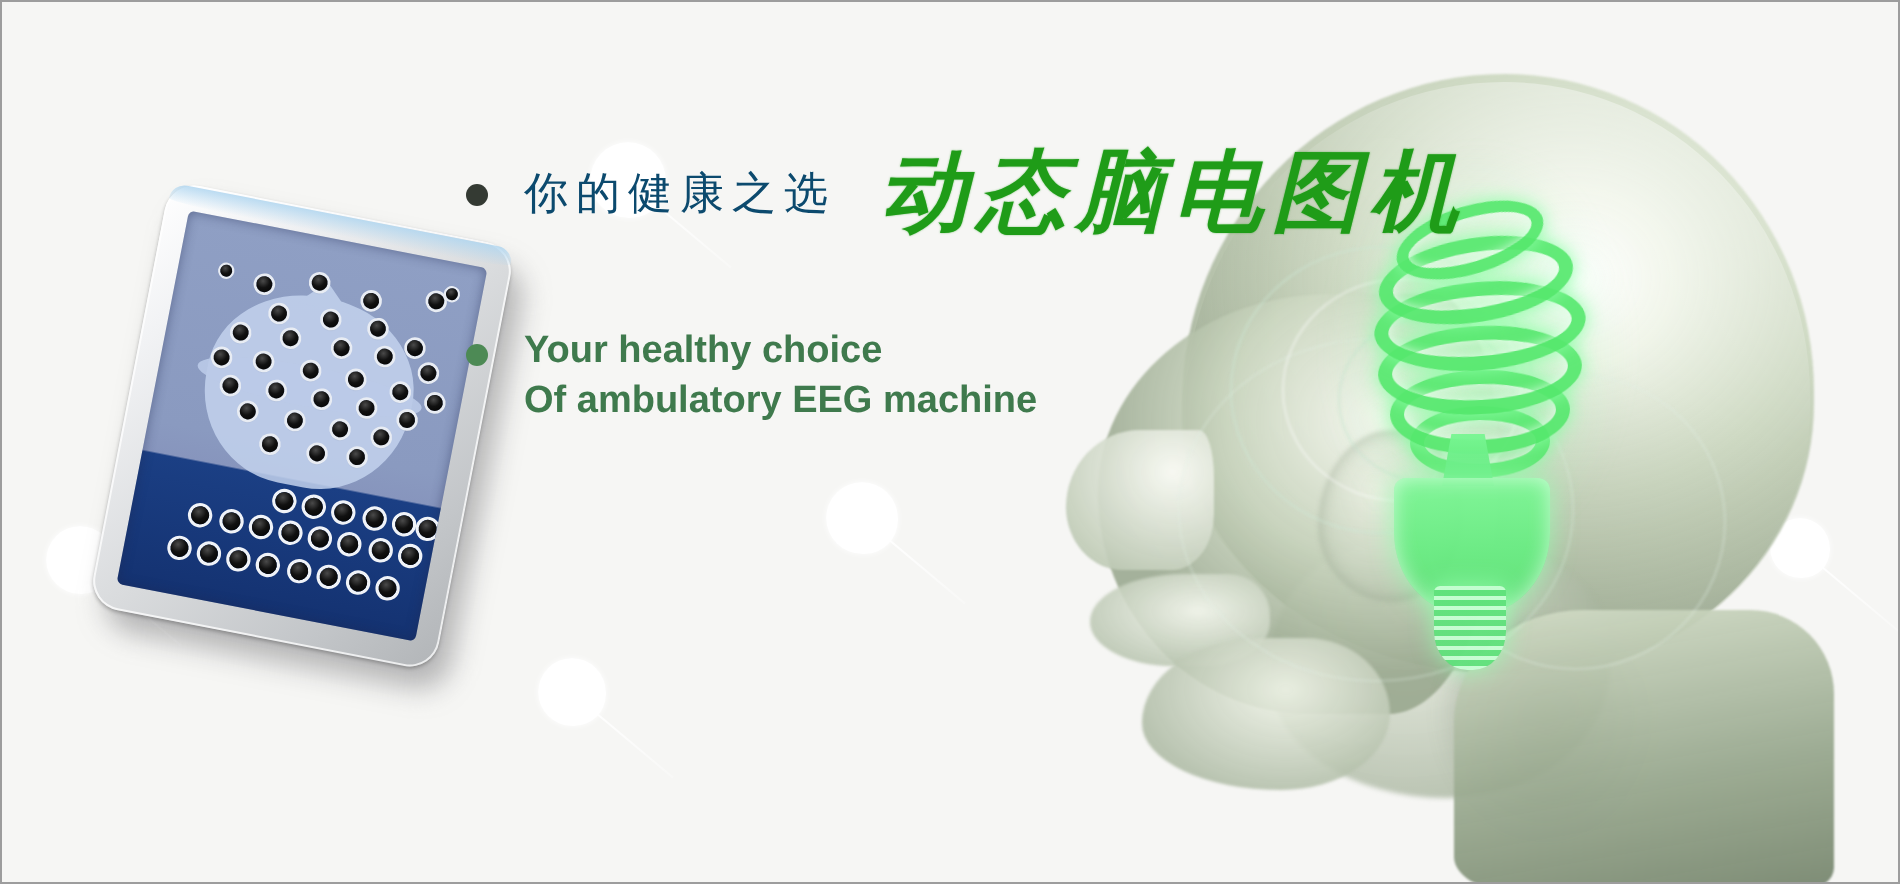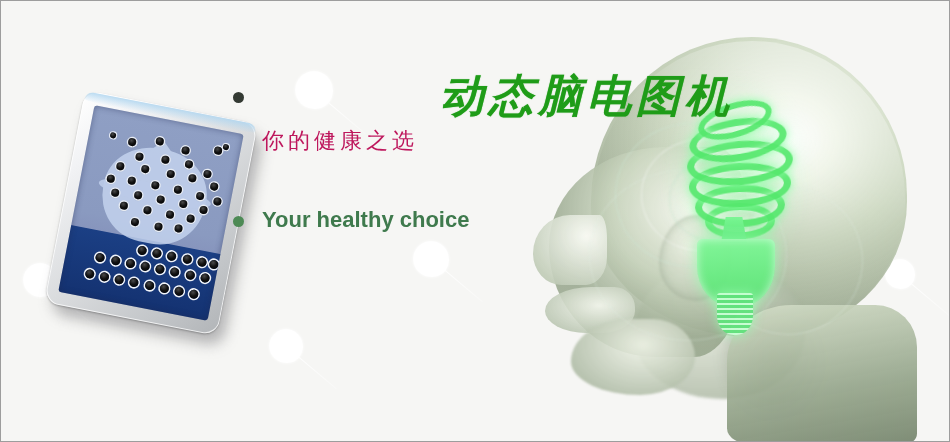--- a/index.html
+++ b/index.html
@@ -236,35 +236,35 @@
   .line{display:flex;align-items:flex-start;}
   .bullet{
     width:11px;height:11px;border-radius:50%;
     flex:0 0 auto;margin-top:9px;
   }
   #bullet-1{background:#343a33;}
   #bullet-2{background:#4d8a55;}
   #cn-sub{
     margin-left:18px;
     font-family:"Liberation Serif",serif;
-    font-size:22px;color:#be185d;letter-spacing:4px;
-    line-height:28px;white-space:nowrap;margin-top:44px;
+    font-size:22px;color:#0c4a6e;letter-spacing:4px;
+    line-height:28px;white-space:nowrap;
   }
   #cn-title{
     margin-left:22px;
     font-family:"Liberation Serif",serif;
     font-size:44px;font-weight:bold;font-style:italic;
     color:#1f9c18;letter-spacing:5px;line-height:28px;
     white-space:nowrap;
     text-shadow:0 0 1px rgba(31,156,24,.6);
   }
   #en-block{margin-left:18px;}
   .en-line{
     font-family:"Liberation Sans",sans-serif;
-    font-size:22px;font-weight:bold;
+    font-size:19px;font-weight:bold;
     color:#3f7a4d;line-height:25px;white-space:nowrap;
   }
   #line-2{margin-top:52px;}
 </style>
 </head>
 <body>
 
 <div id="banner">
 
   <div id="watermark-layer">
@@ -398,17 +398,18 @@
     <div class="line" id="line-1">
       <div class="bullet" id="bullet-1"></div>
       <div id="cn-sub">你的健康之选</div>
       <div id="cn-title">动态脑电图机</div>
     </div>
 
     <div class="line" id="line-2">
       <div class="bullet" id="bullet-2"></div>
       <div id="en-block">
         <div class="en-line">Your healthy choice</div>
+        <div class="en-line">Of ambulatory EEG machine</div>
       </div>
     </div>
 
   </div>
 </div>
 
 </body></html>

